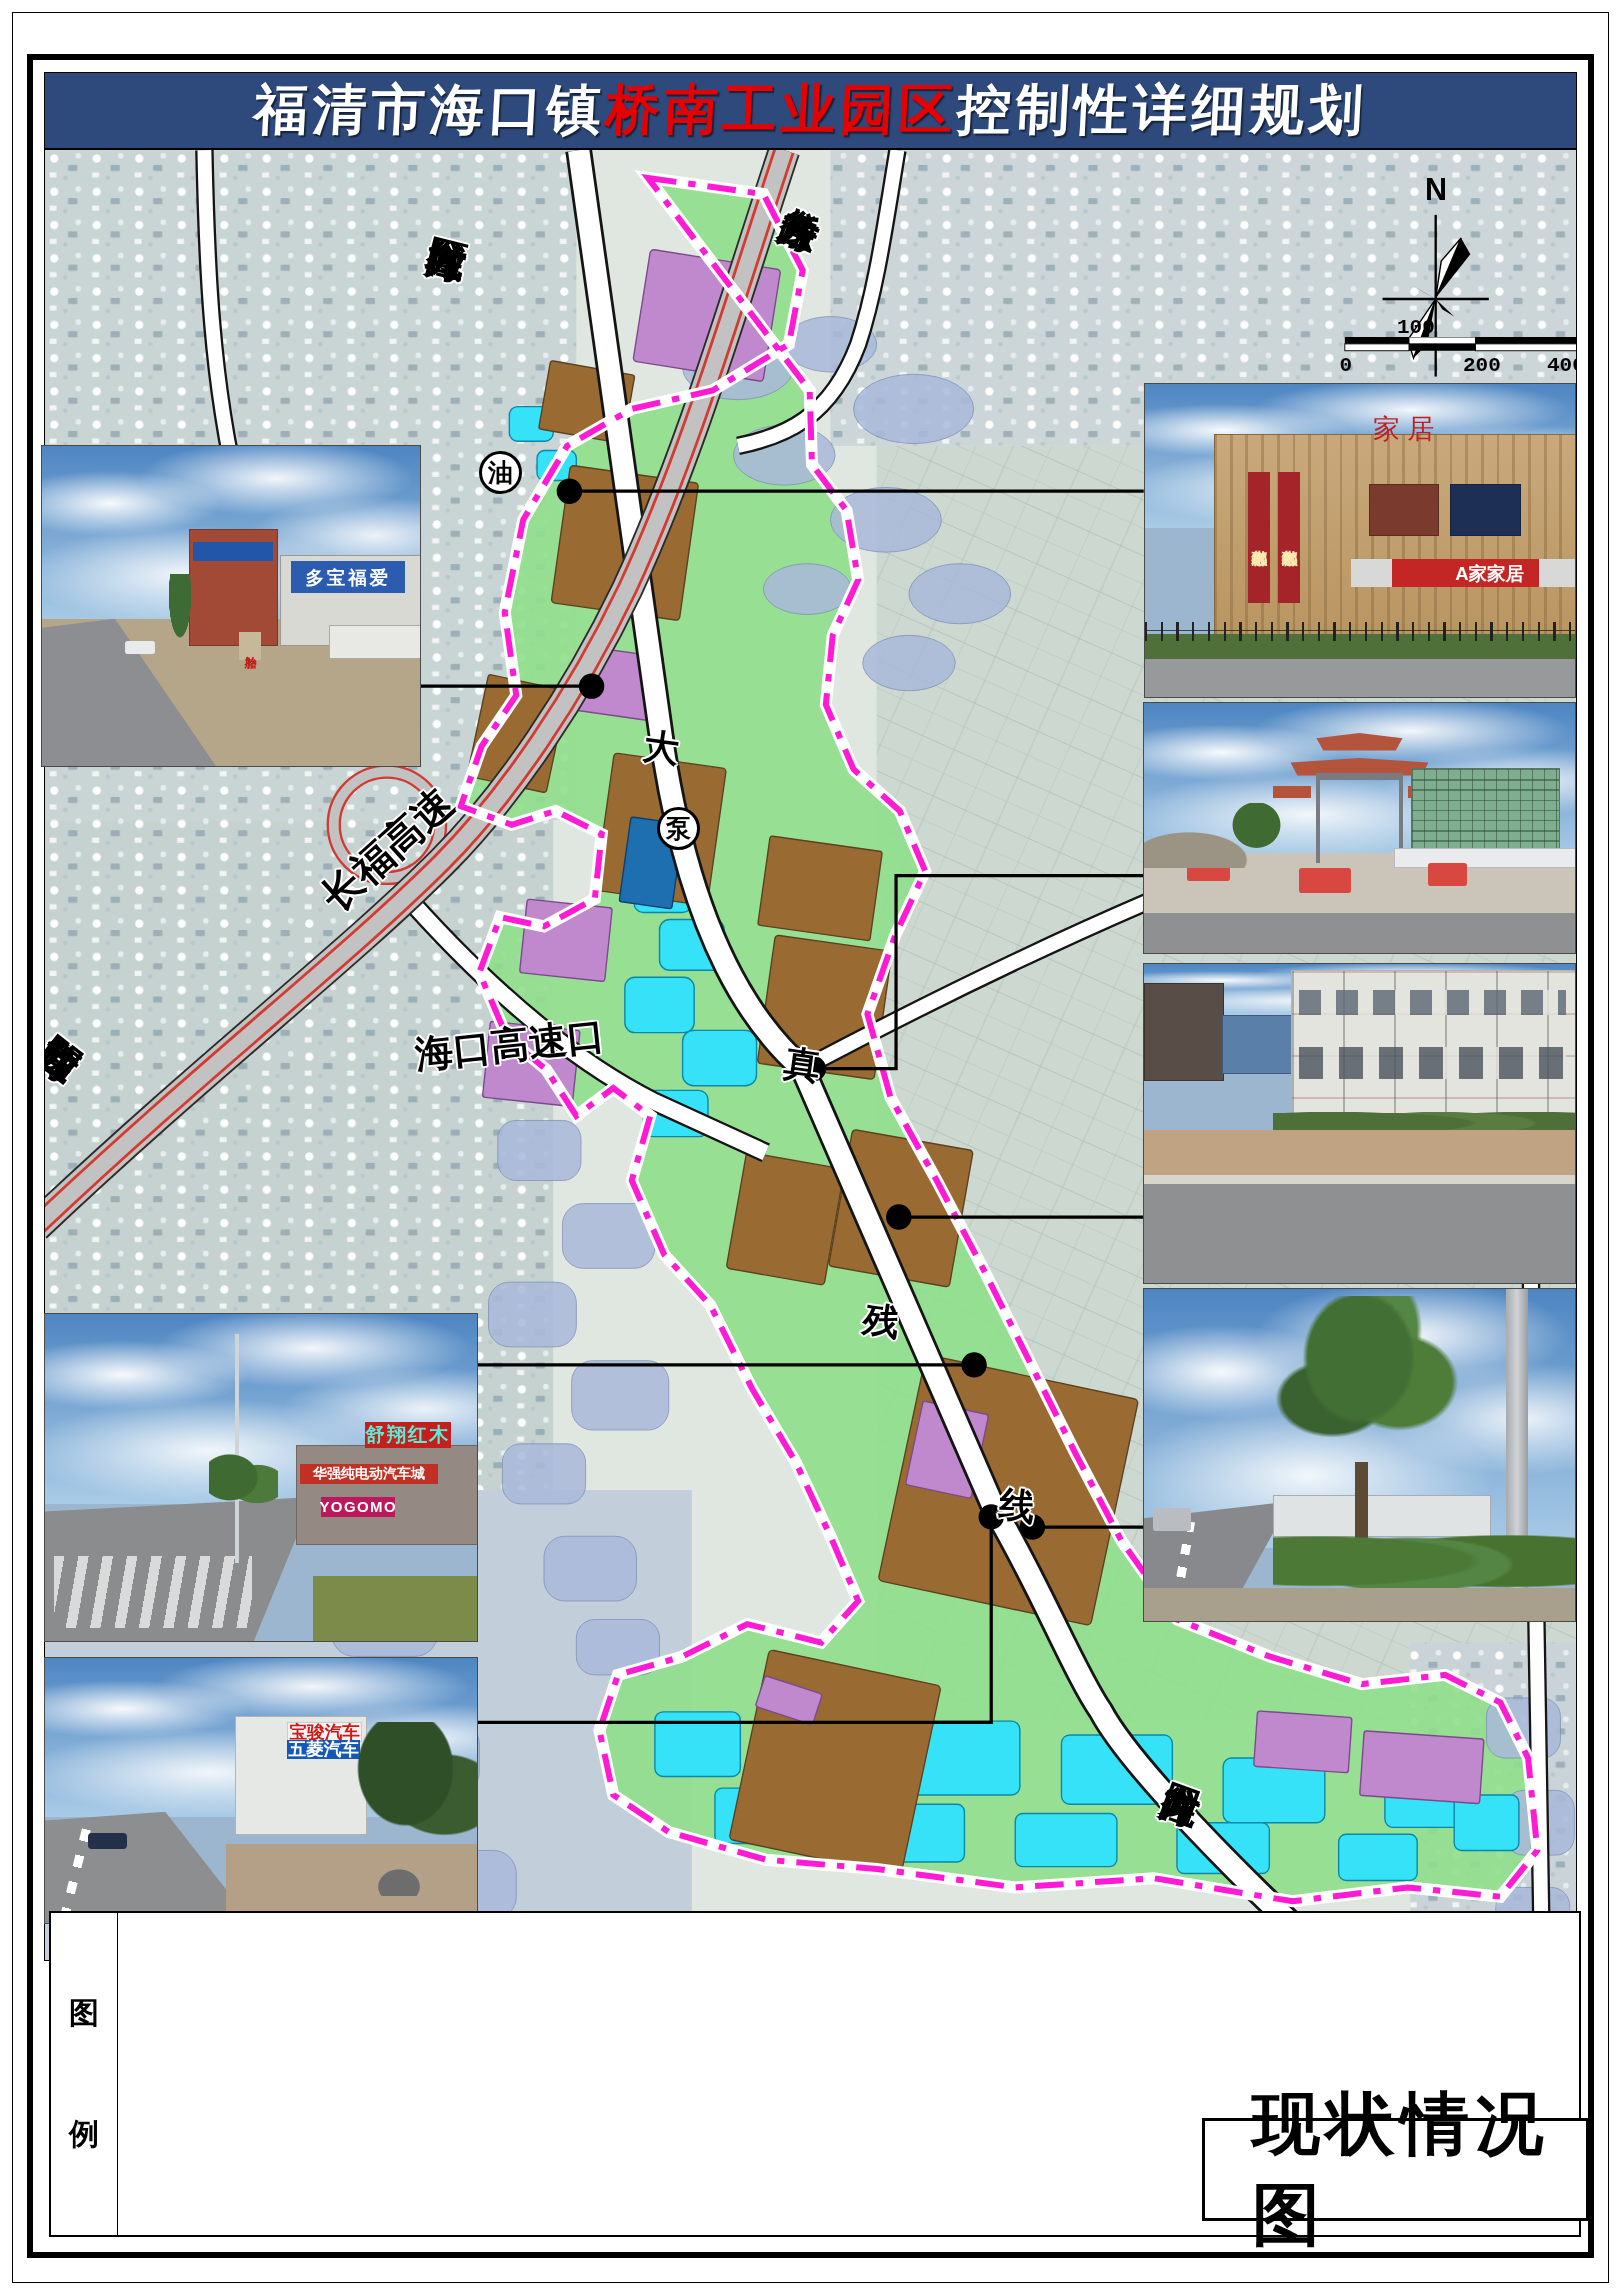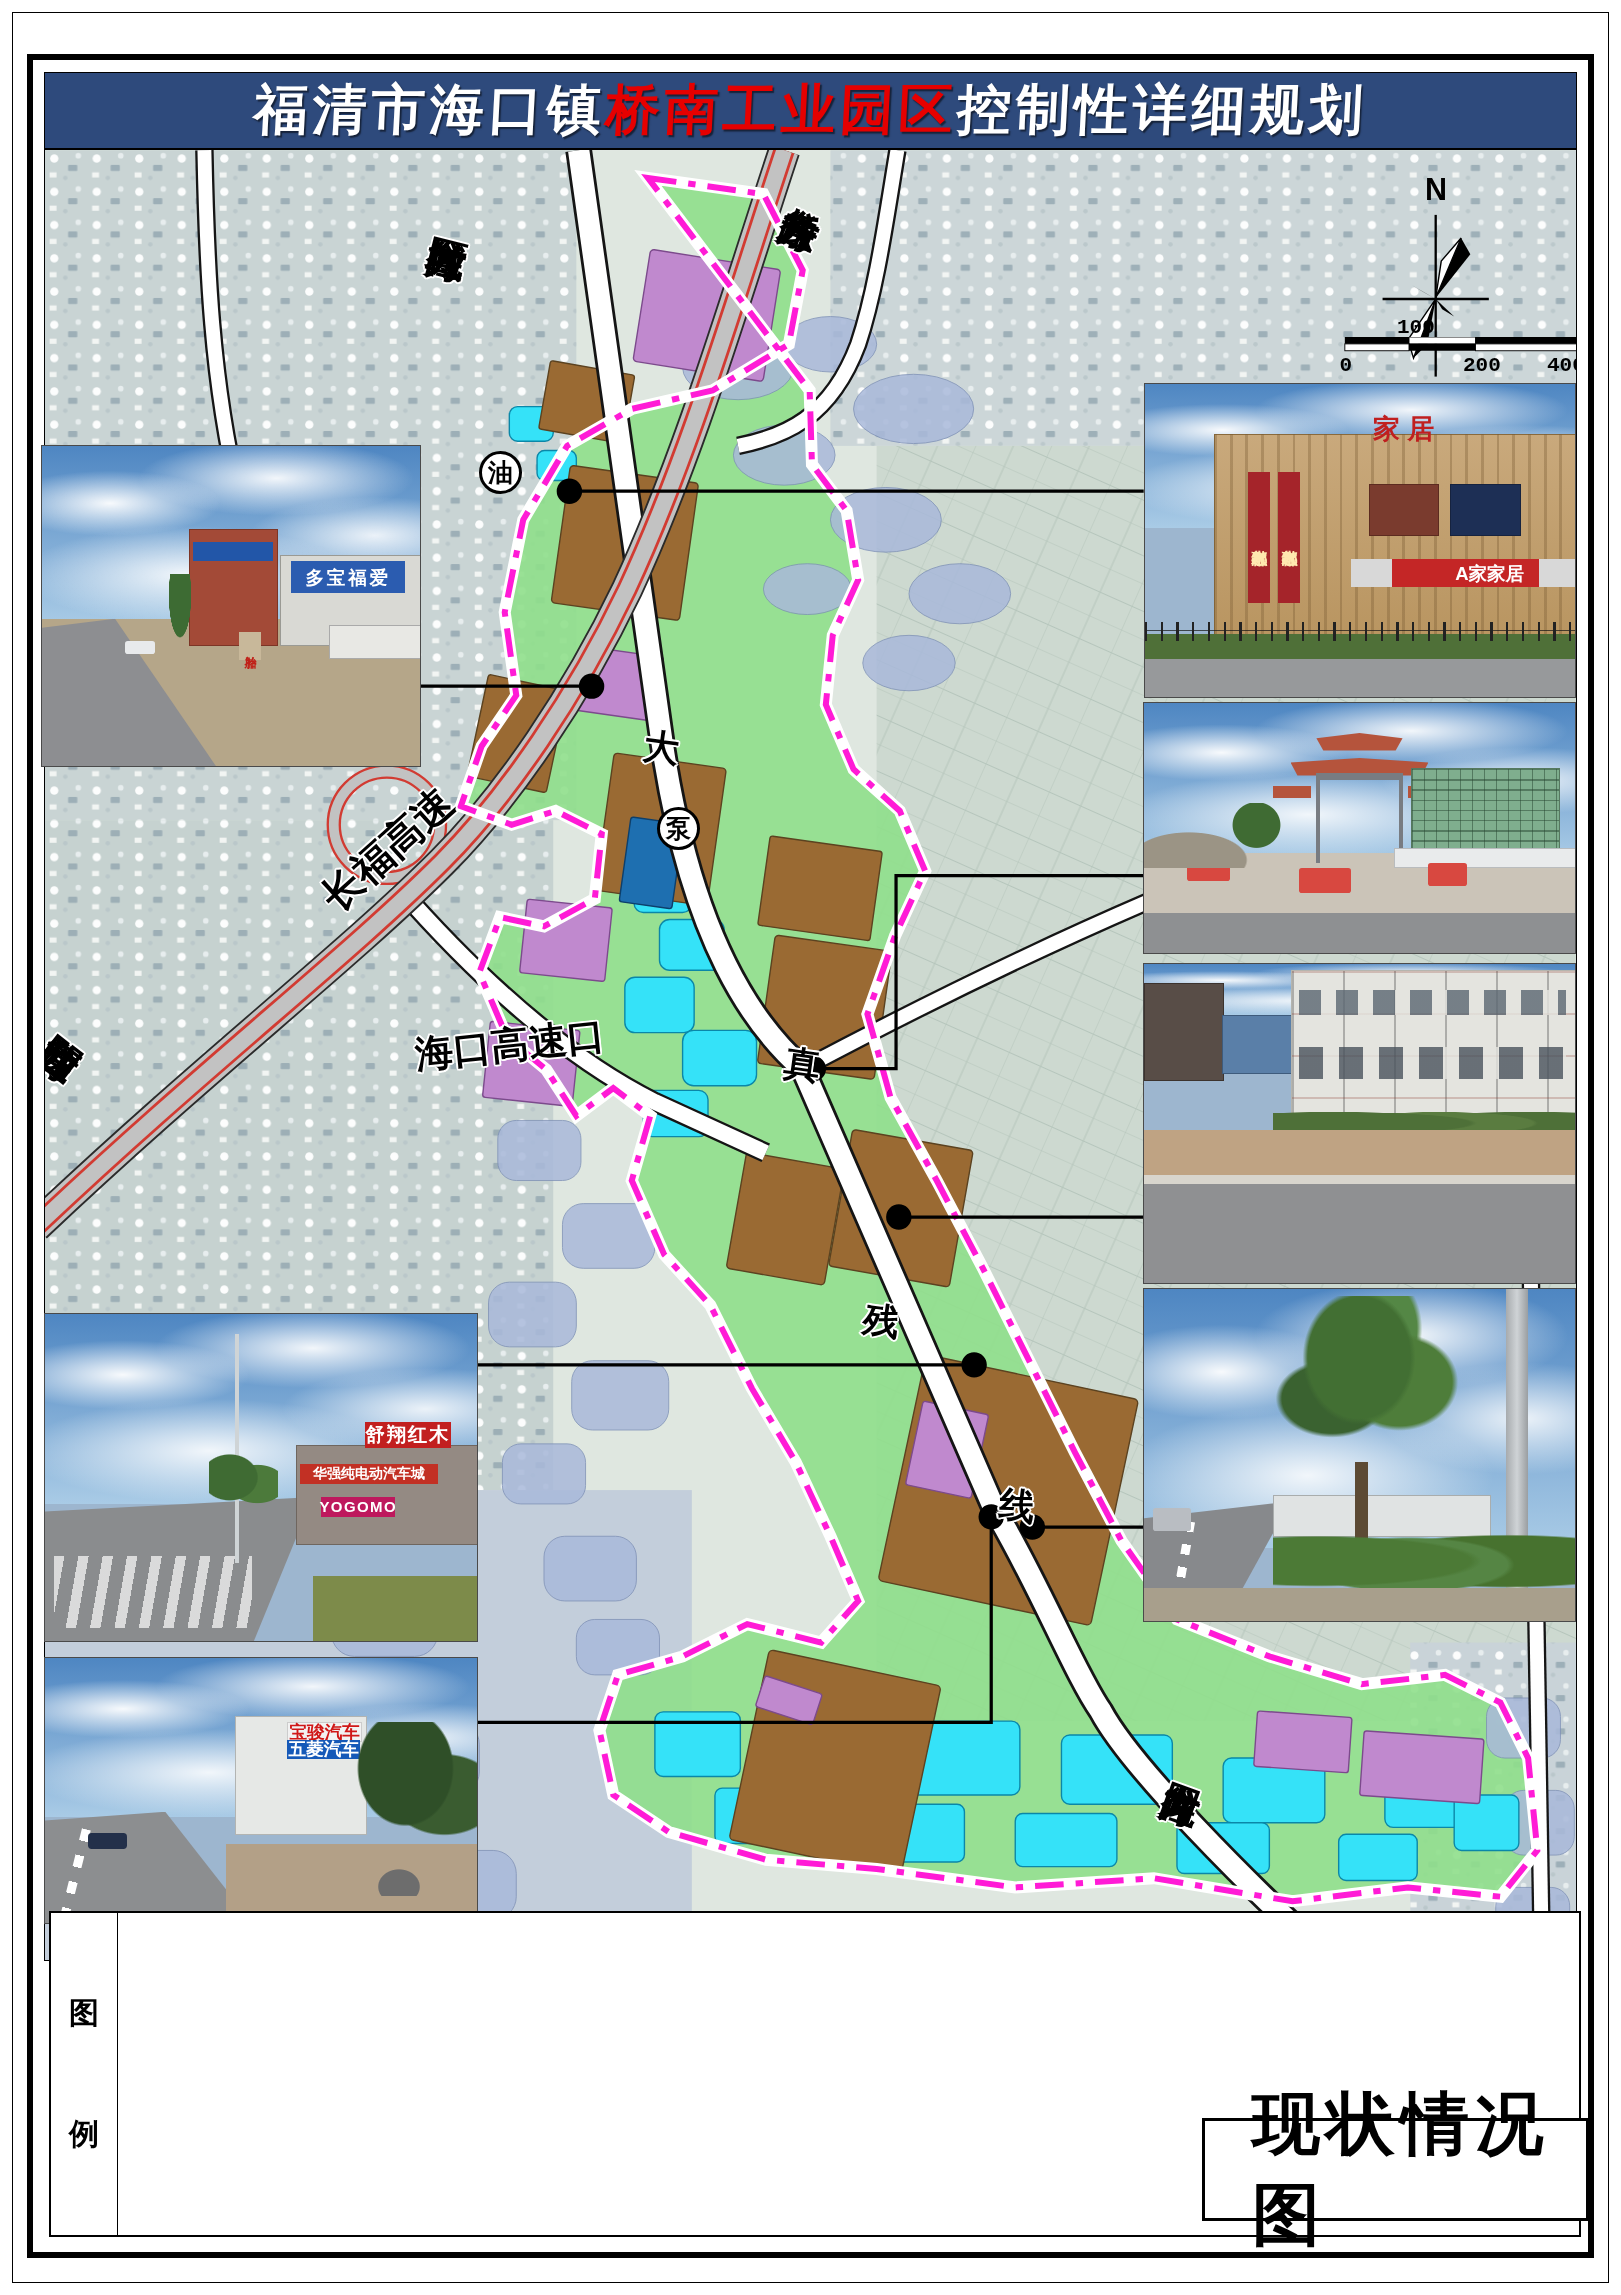--- a/index.html
+++ b/index.html
@@ -284,21 +284,21 @@
   <div class="ph" style="left:33%;top:40%;width:7%;height:22%;background:radial-gradient(ellipse at 50% 30%,#3d6b33 60%,transparent 62%);"></div>
   <div class="ph" style="left:76%;top:56%;width:24%;height:10%;background:#e8e8e4;border:0.9px solid #aaa;"></div>
 </div>
 
 <div class="photo" style="left:44px;top:1313px;width:432px;height:327px;">
   <div class="ph-sky" style="height:58%;"></div>
   <div class="ph" style="left:0;top:56%;width:62%;height:44%;background:#8a8c8e;clip-path:polygon(0 10%,100% 0,78% 100%,0 100%);"></div>
   <div class="ph" style="left:2%;top:74%;width:46%;height:22%;background:repeating-linear-gradient(100deg,#e8e8e8 0 10.2px,transparent 10.2px 24px);opacity:.85;"></div>
   <div class="ph" style="left:44%;top:6%;width:1%;height:70%;background:#cfd4d6;"></div>
   <div class="ph" style="left:58%;top:40%;width:42%;height:30%;background:#948a83;border:0.9px solid #6f665f;"></div>
-  <div class="sign" style="left:74%;top:33%;width:20%;height:8%;background:#c21f1f;color:#ffffff;font-size:19.4px;letter-spacing:1.8px;">舒翔红木</div>
+  <div class="sign" style="left:74%;top:33%;width:20%;height:8%;background:#c21f1f;color:#5eead4;font-size:19.4px;letter-spacing:1.8px;">舒翔红木</div>
   <div class="sign" style="left:59%;top:46%;width:32%;height:6%;background:#c23024;color:#fff;font-size:14px;">华强纯电动汽车城</div>
   <div class="sign" style="left:64%;top:56%;width:17%;height:6%;background:#be185d;color:#fff;font-size:15px;letter-spacing:1.4px;">YOGOMO</div>
   <div class="ph" style="left:38%;top:42%;width:16%;height:20%;background:radial-gradient(ellipse at 30% 40%,#3f6b33 40%,transparent 42%),radial-gradient(ellipse at 70% 50%,#4c7a3b 40%,transparent 42%);"></div>
   <div class="ph" style="left:62%;top:80%;width:38%;height:20%;background:#7d8b4a;"></div>
 </div>
 
 <div class="photo" style="left:44px;top:1657px;width:432px;height:265px;">
   <div class="ph-sky" style="height:60%;"></div>
   <div class="ph" style="left:0;top:58%;width:48%;height:42%;background:#8c8e90;clip-path:polygon(0 8%,58% 0,100% 100%,0 100%);"></div>
   <div class="ph" style="left:6%;top:64%;width:2%;height:34%;background:repeating-linear-gradient(#fff 0 12px,transparent 12px 27px);transform:rotate(14deg);"></div>
@@ -308,21 +308,21 @@
   <div class="ph" style="left:70%;top:24%;width:30%;height:50%;background:radial-gradient(ellipse at 45% 35%,#2f4f28 46%,transparent 48%),radial-gradient(ellipse at 75% 55%,#3a5c30 38%,transparent 40%);"></div>
   <div class="ph" style="left:42%;top:70%;width:58%;height:30%;background:#b3a087;"></div>
   <div class="ph" style="left:76%;top:78%;width:12%;height:12%;background:radial-gradient(ellipse at 50% 70%,#6d6d6d 55%,transparent 58%);"></div>
   <div class="ph" style="left:10%;top:66%;width:9%;height:6%;background:#23304a;border-radius:3.7px;"></div>
 </div>
 
 <div class="photo" style="left:1144px;top:383px;width:430px;height:313px;">
   <div class="ph-sky" style="height:46%;"></div>
   <div class="ph" style="left:16%;top:16%;width:84%;height:68%;background:linear-gradient(#c9a97c,#b8945f);border:0.9px solid #8a6a3c;"></div>
   <div class="ph" style="left:16%;top:16%;width:84%;height:68%;background:repeating-linear-gradient(90deg,rgba(120,90,50,.35) 0 2.8px,transparent 2.8px 15.7px);"></div>
-  <div class="sign" style="left:52%;top:10%;width:18%;height:9%;color:#c01f1f;font-size:27px;font-weight:bold;letter-spacing:7.4px;">家居</div>
+  <div class="sign" style="left:52%;top:10%;width:18%;height:9%;color:#c01f1f;font-size:27px;font-weight:normal;letter-spacing:7.4px;">家居</div>
   <div class="sign" style="left:24%;top:28%;width:5%;height:42%;background:#a5242a;color:#ffe9b0;font-size:15.7px;writing-mode:vertical-rl;">融都红木</div>
   <div class="sign" style="left:31%;top:28%;width:5%;height:42%;background:#a5242a;color:#ffe9b0;font-size:15.7px;writing-mode:vertical-rl;">融都红木</div>
   <div class="ph" style="left:52%;top:32%;width:16%;height:16%;background:#7a3b2e;border:1.4px solid #5c2b20;"></div>
   <div class="ph" style="left:71%;top:32%;width:16%;height:16%;background:#1d2f55;border:1.4px solid #16233f;"></div>
   <div class="sign" style="left:48%;top:56%;width:42%;height:9%;background:linear-gradient(90deg,#d8d8d8 0 18%,#c42626 18% 82%,#d8d8d8 82%);color:#fff;font-size:18.5px;padding-left:48px;">A家家居</div>
   <div class="ph" style="left:0;top:80%;width:100%;height:9%;background:#4f7038;"></div>
   <div class="ph" style="left:0;top:76%;width:100%;height:6%;background:repeating-linear-gradient(90deg,#222 0 2.3px,transparent 2.3px 15.7px),linear-gradient(transparent 40%,rgba(20,20,20,.7) 41% 48%,transparent 49%);"></div>
   <div class="ph" style="left:0;top:88%;width:100%;height:12%;background:#97999b;"></div>
 </div>
 

